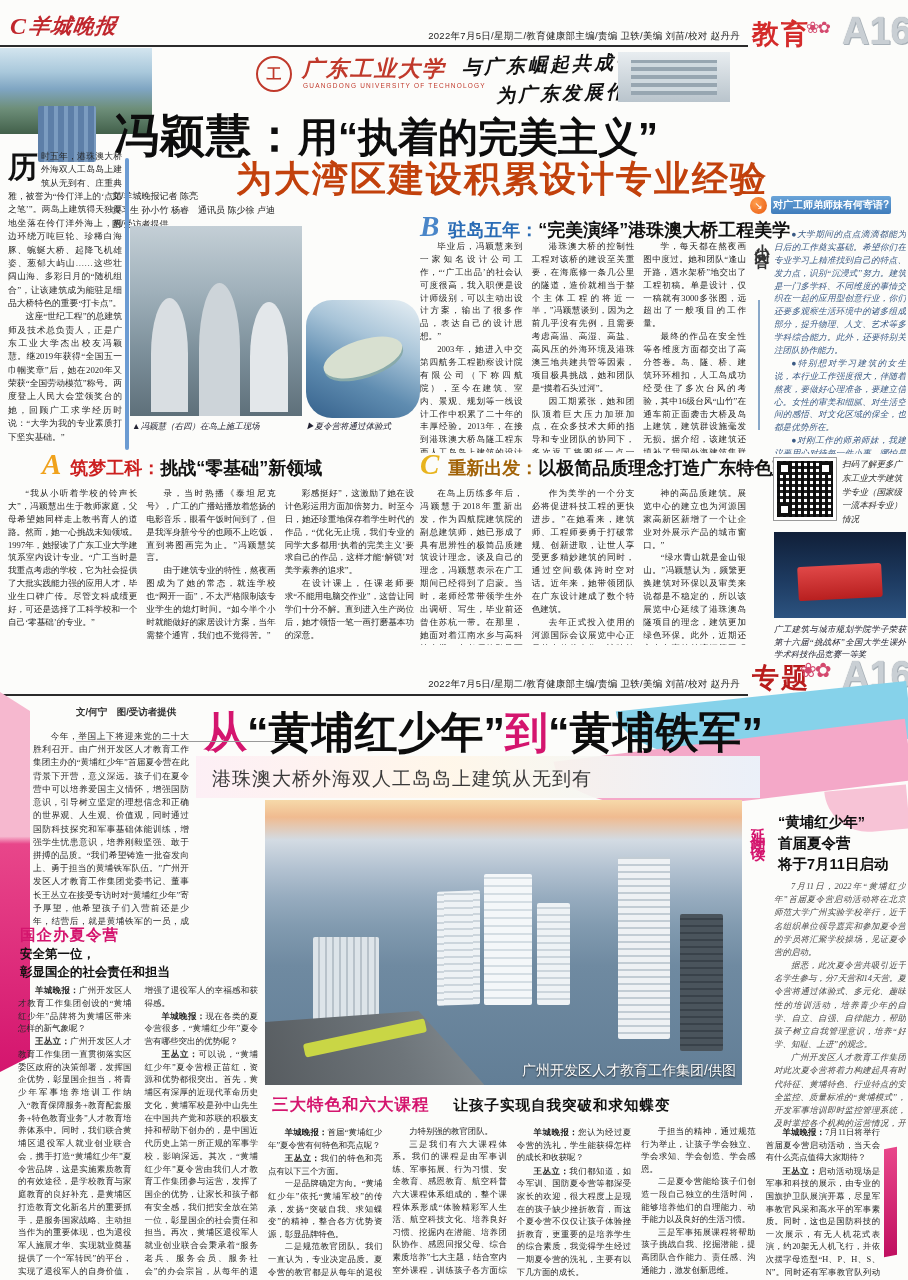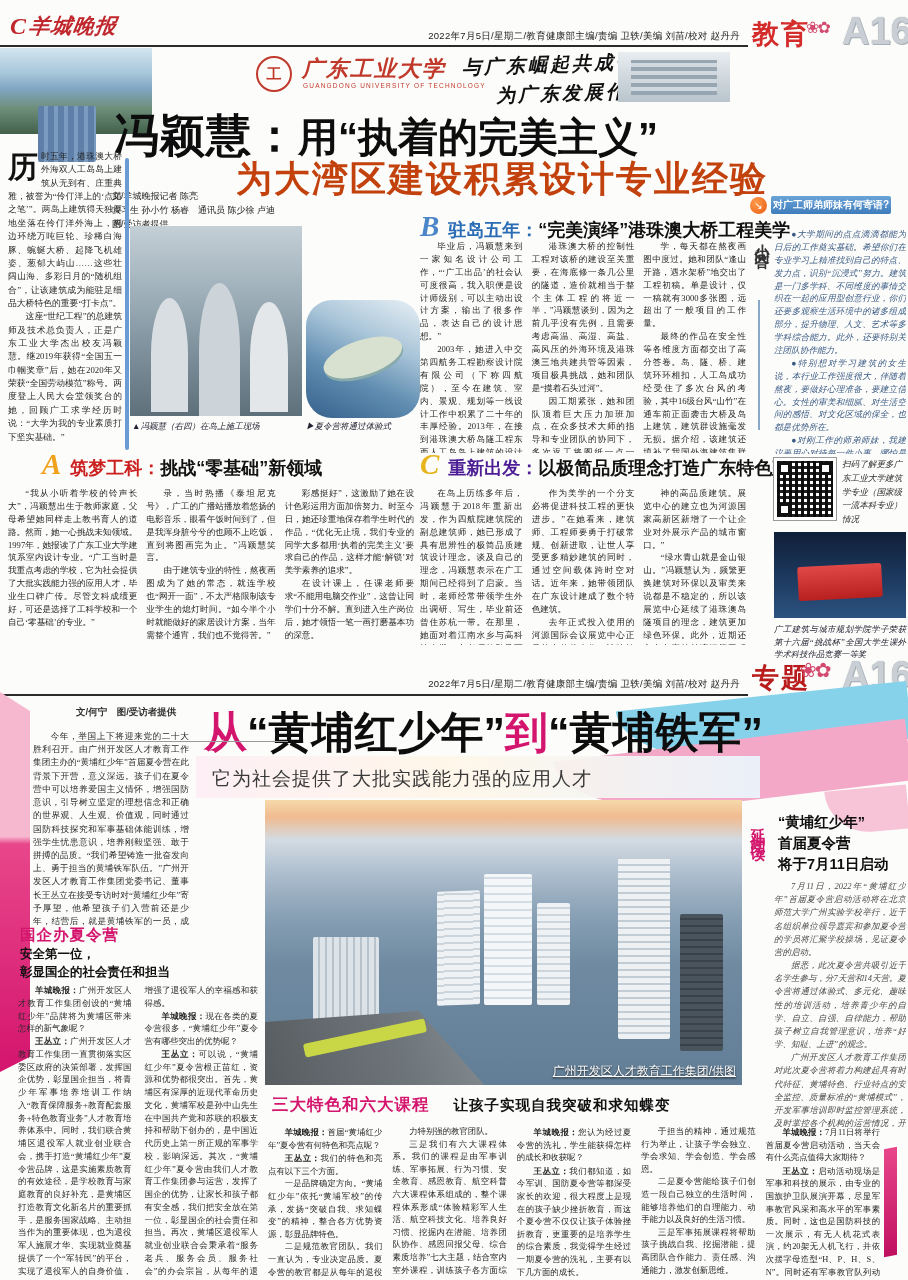--- a/index.html
+++ b/index.html
@@ -59,21 +59,21 @@
 
 
 .sec-h { display:flex; align-items:baseline; gap:9px; white-space:nowrap; }
 .sec-letter { font:italic 900 29px "Liberation Serif",serif; line-height:1; }
 .sec-em { font:900 18px "Liberation Sans",sans-serif; }
 .sec-rest { font:900 18px "Liberation Sans",sans-serif; color:#111; }
 .secA-h { left:42px; top:450px; }
 .secB-h { left:420px; top:212px; }
 .secC-h { left:420px; top:450px; }
 .lA { color:#f0a21c; } .lB { color:#4a86c8; } .lC { color:#e8b41e; }
-.emA { color:#cc2020; } .emB { color:#2a6cb5; } .emC { color:#4c1d95; }
+.emA { color:#cc2020; } .emB { color:#2a6cb5; } .emC { color:#a16207; }
 .cols { display:flex; gap:9px; overflow:hidden; }
 .tcol { flex:1; font-family:"Liberation Serif",serif; font-size:8.6px; line-height:1.5; text-align:justify; color:#262626; }
 .tcol p { text-indent:2em; }
 .tcol p b { font-family:"Liberation Sans",sans-serif; }
 .colsA { left:8px; top:487px; width:406px; height:158px; }
 .colsB { left:420px; top:240px; width:326px; height:213px; }
 .colsC { left:420px; top:487px; width:326px; height:158px; }
 
 
 .qa-head { left:750px; top:196px; width:156px; display:flex; align-items:center; gap:4px; }
@@ -125,21 +125,21 @@
 .city-photo { left:265px; top:800px; width:477px; height:285px; overflow:hidden; background:linear-gradient(180deg,#f6d9a9 0%,#f0bb90 6%,#d3dbe3 14%,#b3c2d1 24%,#97acbf 34%,#829bb0 44%,#6f8aa1 58%,#627e96 100%); }
 .ct { position:absolute; background:repeating-linear-gradient(0deg,#eef2f5 0 5px,#ccd5dc 5px 7px); border-radius:2px; }
 .ct1 { left:36%; top:32%; width:9%; height:40%; transform:skewY(-2deg); }
 .ct2 { left:46%; top:26%; width:10%; height:46%; background:repeating-linear-gradient(0deg,#f4f7f9 0 6px,#d4dde3 6px 8px); }
 .ct3 { left:57%; top:36%; width:7%; height:36%; }
 .ct4 { left:74%; top:20%; width:11%; height:64%; background:repeating-linear-gradient(0deg,#eef1f4 0 5px,#c2ccd4 5px 7px); }
 .ct5 { left:87%; top:40%; width:9%; height:48%; background:#3c4document4a52; background:repeating-linear-gradient(0deg,#4a545c 0 5px,#39424a 5px 7px); }
 .ct6 { left:10%; top:48%; width:14%; height:30%; background:repeating-linear-gradient(90deg,#dde4e9 0 5px,#b8c2ca 5px 7px); }
 .road { position:absolute; left:0; bottom:0; width:46%; height:26%; background:linear-gradient(70deg,#575c60 0%,#6e757a 60%,#858d92 100%); clip-path:polygon(0 15%,70% 0,100% 100%,0 100%); }
 .green-strip { position:absolute; left:8%; bottom:14%; width:26%; height:5%; background:#c9d645; transform:rotate(-12deg); border-radius:3px; }
-.city-cap { position:absolute; right:6px; bottom:5px; color:#fff; font-size:12px; text-shadow:0 1px 2px rgba(0,0,0,.8);text-decoration:underline; }
+.city-cap { position:absolute; right:6px; bottom:5px; color:#fff; font-size:14px; text-shadow:0 1px 2px rgba(0,0,0,.8); }
 
 
 .ext-ribbon { left:826px; top:788px; width:82px; height:44px; background:#f7c3d6; border-radius:0 0 0 80px; transform:rotate(-5deg); }
 .ext-vert { left:748px; top:816px; writing-mode:vertical-rl; font:900 15px "Liberation Sans",sans-serif; color:#d4156e; letter-spacing:6px; }
 .ext-title { left:778px; top:812px; font:900 14.5px "Liberation Sans",sans-serif; color:#0e0e0e; line-height:1.45; }
 .ext-body { left:774px; top:880px; width:132px; height:252px; overflow:hidden; font-family:"Liberation Serif",serif; font-style:italic; font-size:8.5px; line-height:1.55; text-align:justify; color:#4a4a4a; }
 .ext-body p { text-indent:2em; }
 
 
 .feat-h { left:272px; top:1094px; display:flex; gap:24px; align-items:baseline; white-space:nowrap; }
@@ -290,21 +290,21 @@
 
   <div class="abs p2-ribbon"></div>
   <div class="abs sw-blue"></div>
   <div class="abs sw-pink"></div>
   <div class="abs sw-haze"></div>
   <div class="abs ext-ribbon"></div>
 
   <div class="abs h2-row">
     <span class="h2-mag">从</span><span class="h2-blk">“黄埔红少年”</span><span class="h2-mag">到</span><span class="h2-blk">“黄埔铁军”</span>
   </div>
-  <div class="abs h2-sub">它为社会提供了大批实践能力强的应用人才</div>
+  <div class="abs h2-sub">港珠澳大桥外海双人工岛岛上建筑从无到有</div>
 
   <div class="abs byline2">文/何宁　图/受访者提供</div>
   <div class="abs p2-intro">
       <p>今年，举国上下将迎来党的二十大胜利召开。由广州开发区人才教育工作集团主办的“黄埔红少年”首届夏令营在此背景下开营，意义深远。孩子们在夏令营中可以培养爱国主义情怀，增强国防意识，引导树立坚定的理想信念和正确的世界观、人生观、价值观，同时通过国防科技探究和军事基础体能训练，增强学生忧患意识，培养刚毅坚强、敢于拼搏的品质。“我们希望铸造一批奋发向上、勇于担当的黄埔铁军队伍。”广州开发区人才教育工作集团党委书记、董事长王丛立在接受专访时对“黄埔红少年”寄予厚望，他希望孩子们入营前还是少年，结营后，就是黄埔铁军的一员，成为合格的国家建设者和接班人。</p>
     </div>
 
   <div class="abs city-photo">
     <div class="ct ct1"></div>
     <div class="ct ct2"></div>
     <div class="ct ct3"></div>

